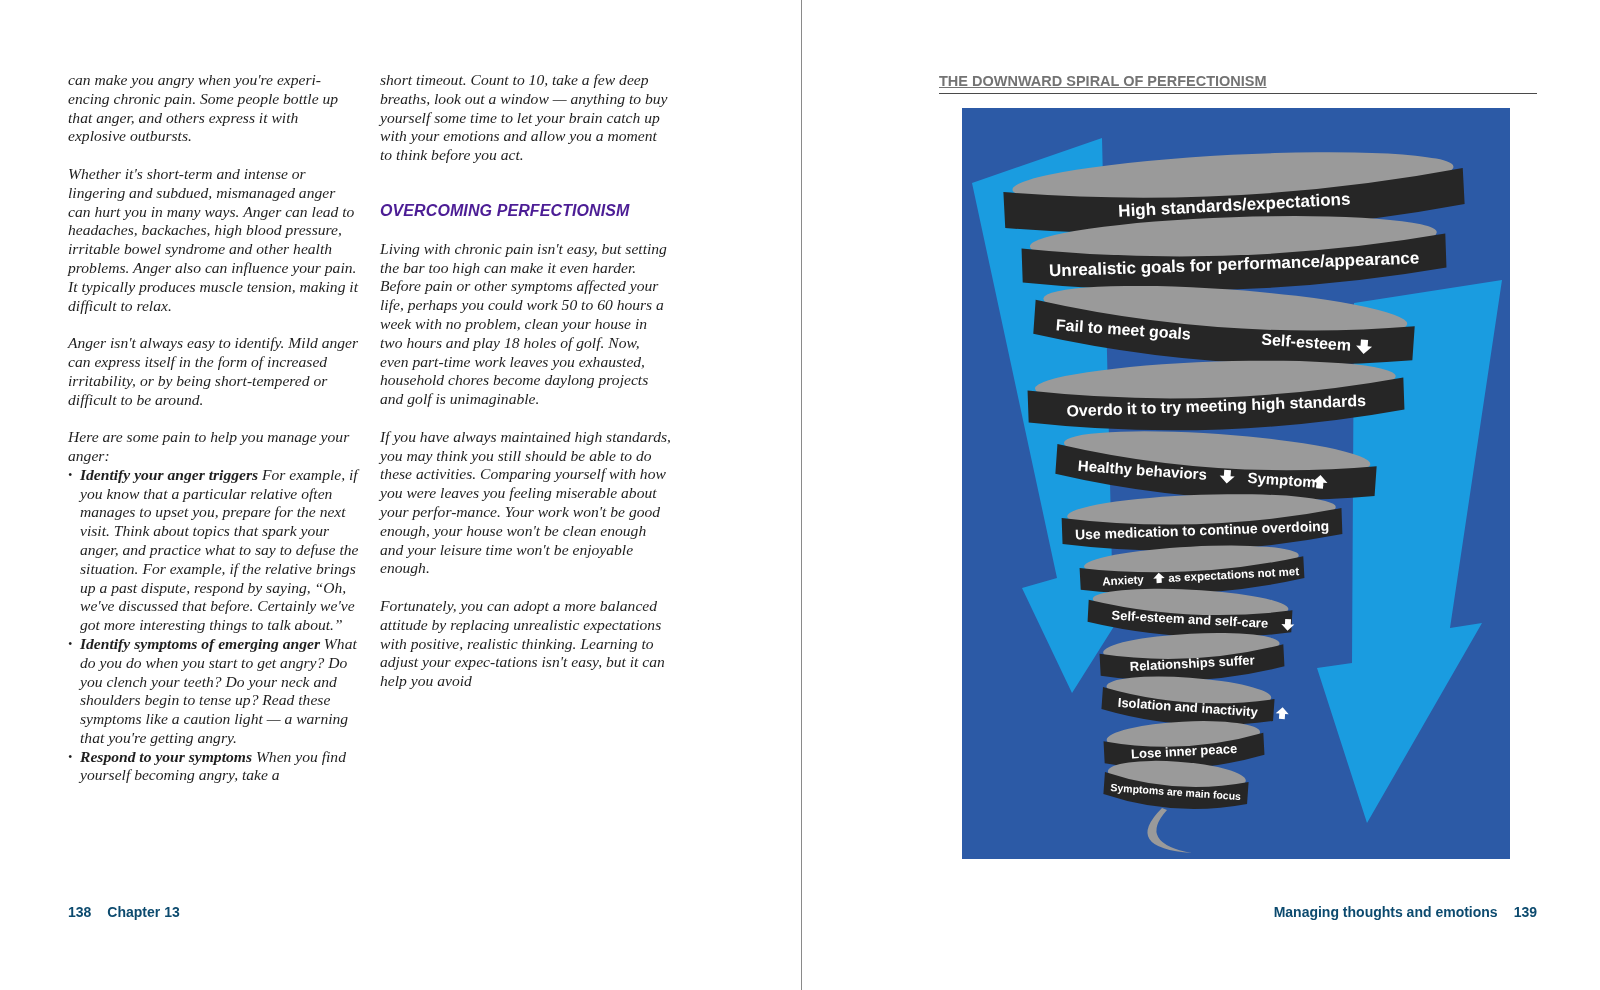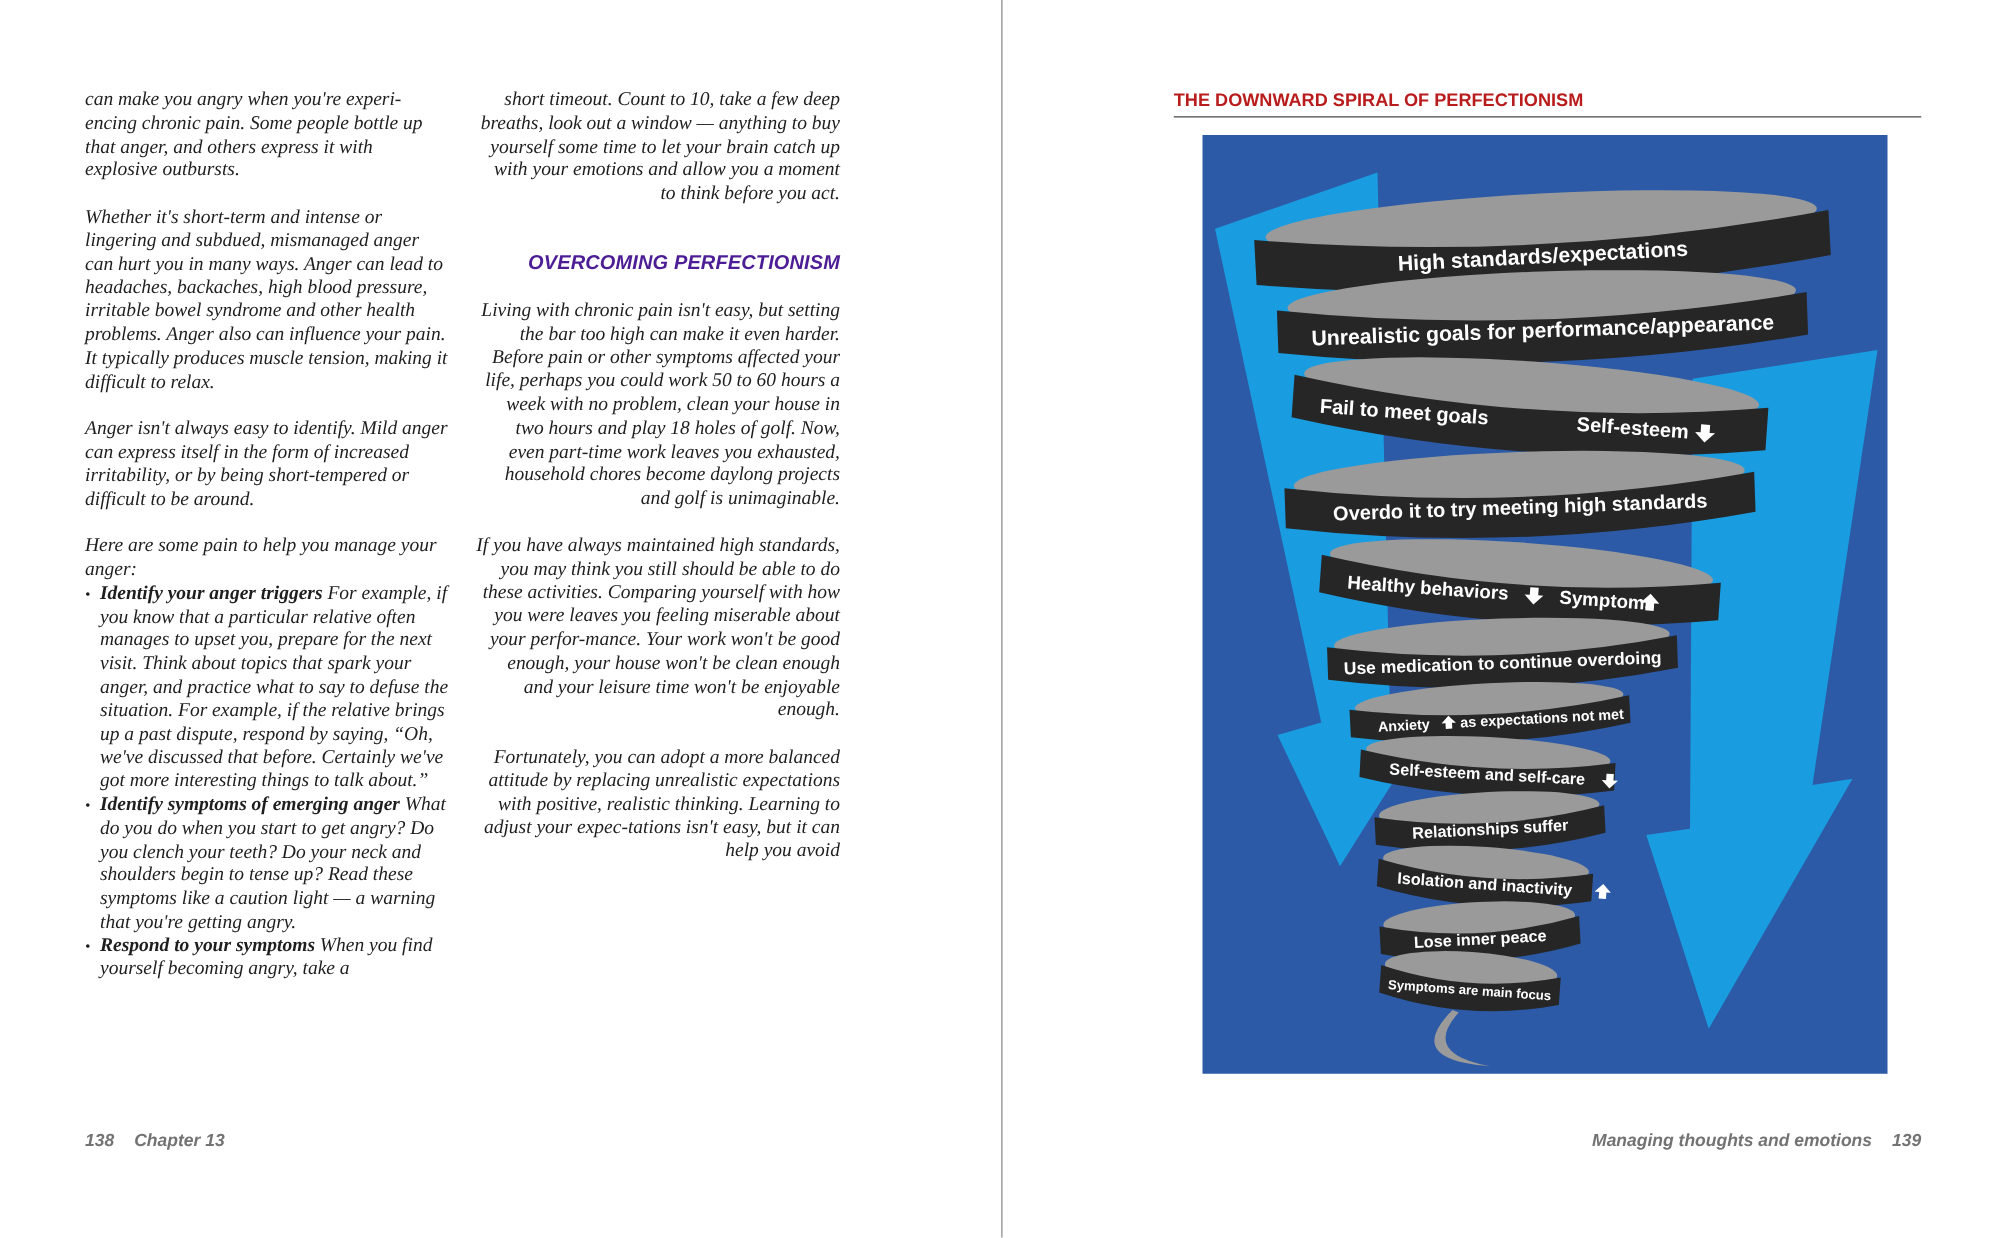--- a/index.html
+++ b/index.html
@@ -8,44 +8,44 @@
     background: #ffffff; color: #1d1d1d;
     font-family: "DejaVu Serif", "Liberation Serif", serif;
   }
   .spine { position: absolute; left: 801px; top: 0; width: 1px; height: 990px; background: #8a8a8a; }
   .col {
     position: absolute; top: 71px;
     font-family: "Liberation Serif", "DejaVu Serif", serif;
     font-size: 15.6px; line-height: 18.8px; color: #1e1e1e; font-style: italic;
   }
   .col1 { left: 68px; width: 292px; }
-  .col2 { left: 380px; width: 292px; text-align: right; }
+  .col2 { left: 380px; width: 292px; }
   .col p { margin: 0 0 18.8px 0; }
   .col p.nogap { margin-bottom: 0; }
   .col ul { list-style: none; margin: 0; padding: 0; }
   .col li { position: relative; padding-left: 12px; }
   .col li::before { content: "•"; position: absolute; left: 0; top: 0; font-size: 12px; }
   .col b { font-weight: bold; }
   .head2 {
     font-family: "Liberation Sans", "DejaVu Sans", sans-serif; font-weight: bold;
     color: #4c1d95; font-size: 16px; letter-spacing: 0.1px;
     margin: 37px 0 19px 0;
   }
   .folio {
     position: absolute; top: 904px;
-    font-family: "Liberation Sans", "DejaVu Sans", sans-serif; font-weight: bold; font-size: 14px; color: #737373; font-style: italic;
+    font-family: "Liberation Sans", "DejaVu Sans", sans-serif; font-weight: bold; font-size: 14px; color: #0c4a6e;
   }
   .folio-left { left: 68px; }
   .folio-left .num { margin-right: 16px; }
   .folio-right { right: 63px; }
   .folio-right .num { margin-left: 16px; }
   .fig-title {
     position: absolute; left: 939px; top: 73px; width: 598px;
     font-family: "Liberation Sans", "DejaVu Sans", sans-serif; font-weight: bold; font-size: 14.5px;
-    color: #b91c1c; padding-bottom: 4px; border-bottom: 1.2px solid #4a4a4a;
+    color: #737373; padding-bottom: 4px; border-bottom: 1.2px solid #4a4a4a; text-decoration: underline;
   }
   .figure { position: absolute; left: 962px; top: 108px; width: 548px; height: 751px; background: #2c5aa6; overflow: hidden; }
   .figure svg { position: absolute; left: 0; top: 0; }
   .band-text {
     font-family: "Liberation Sans", "DejaVu Sans", sans-serif; font-weight: bold; fill: #ffffff;
   }
 </style>
 </head>
 <body>
 

